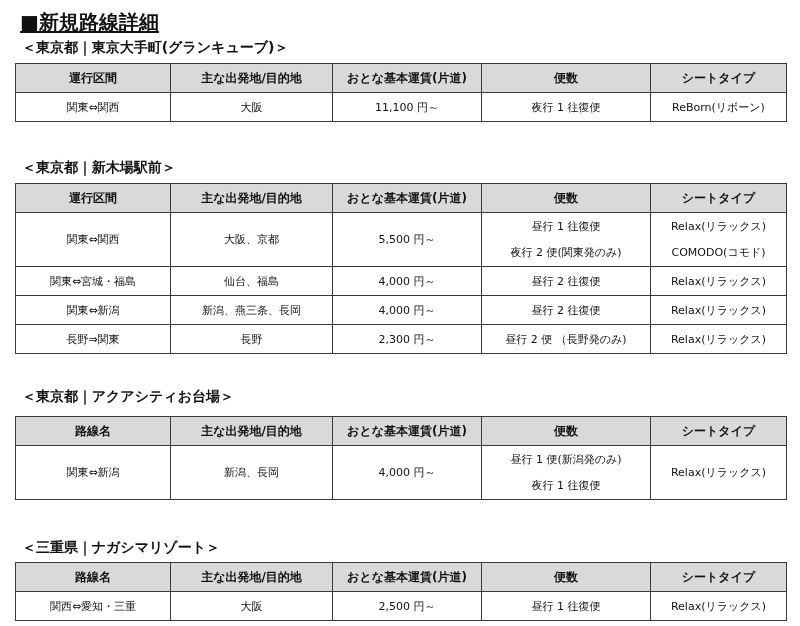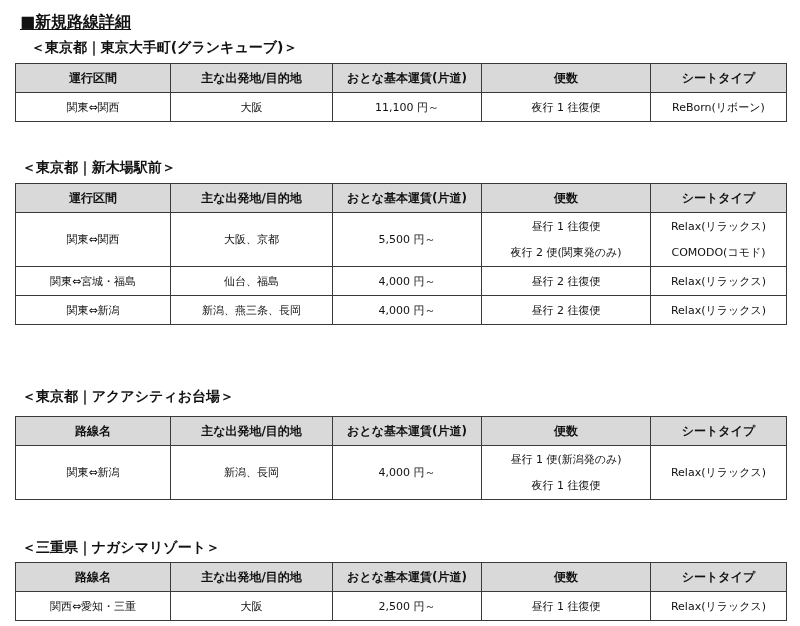--- a/index.html
+++ b/index.html
@@ -3,21 +3,21 @@
 <meta charset="utf-8">
 <style>
   html, body { margin: 0; padding: 0; background: #ffffff; }
   body {
     width: 800px; height: 626px; position: relative; overflow: hidden;
     font-family: "DejaVu Sans", "Liberation Sans", sans-serif;
     color: #111;
   }
   .doc-title {
     position: absolute; left: 20px; top: 11px;
-    font-size: 16px; font-weight: bold; line-height: 22px;
+    font-size: 20px; font-weight: bold; line-height: 22px;
     text-decoration: underline; text-underline-offset: 2px;
     letter-spacing: 0px;
     text-align: center;
   }
   .section-label {
     position: absolute; left: 22px;
     font-size: 14px; font-weight: bold; line-height: 20px;
   }
   table.route-table {
     position: absolute; left: 15px; width: 771px;
@@ -36,21 +36,21 @@
   table.route-table td.tall { height: 53px; }
   .cell-line { display: block; line-height: 26px; }
   col.c1 { width: 155px; } col.c2 { width: 162px; } col.c3 { width: 149px; }
   col.c4 { width: 169px; } col.c5 { width: 136px; }
 </style>
 </head>
 <body>
 
 <div class="doc-title">■新規路線詳細</div>
 
-<div class="section-label" style="top:37px;margin-left:9px;">＜東京都｜東京大手町(グランキューブ)＞</div>
+<div class="section-label" style="top:37px;">＜東京都｜東京大手町(グランキューブ)＞</div>
 <table class="route-table" style="top:63px;">
   <colgroup>
       <col class="c1">
       <col class="c2">
       <col class="c3">
       <col class="c4">
       <col class="c5">
     </colgroup>
   <thead>
     <tr>
@@ -111,20 +111,27 @@
       <td>昼行 2 往復便</td>
       <td>Relax(リラックス)</td>
     </tr>
     <tr>
       <td>関東⇔新潟</td>
       <td>新潟、燕三条、長岡</td>
       <td>4,000 円～</td>
       <td>昼行 2 往復便</td>
       <td>Relax(リラックス)</td>
     </tr>
+    <tr>
+      <td>長野⇒関東</td>
+      <td>長野</td>
+      <td>2,300 円～</td>
+      <td>昼行 2 便 （長野発のみ)</td>
+      <td>Relax(リラックス)</td>
+    </tr>
   </tbody>
 </table>
 
 <div class="section-label" style="top:386px;">＜東京都｜アクアシティお台場＞</div>
 <table class="route-table" style="top:416px;">
   <colgroup>
       <col class="c1">
       <col class="c2">
       <col class="c3">
       <col class="c4">

